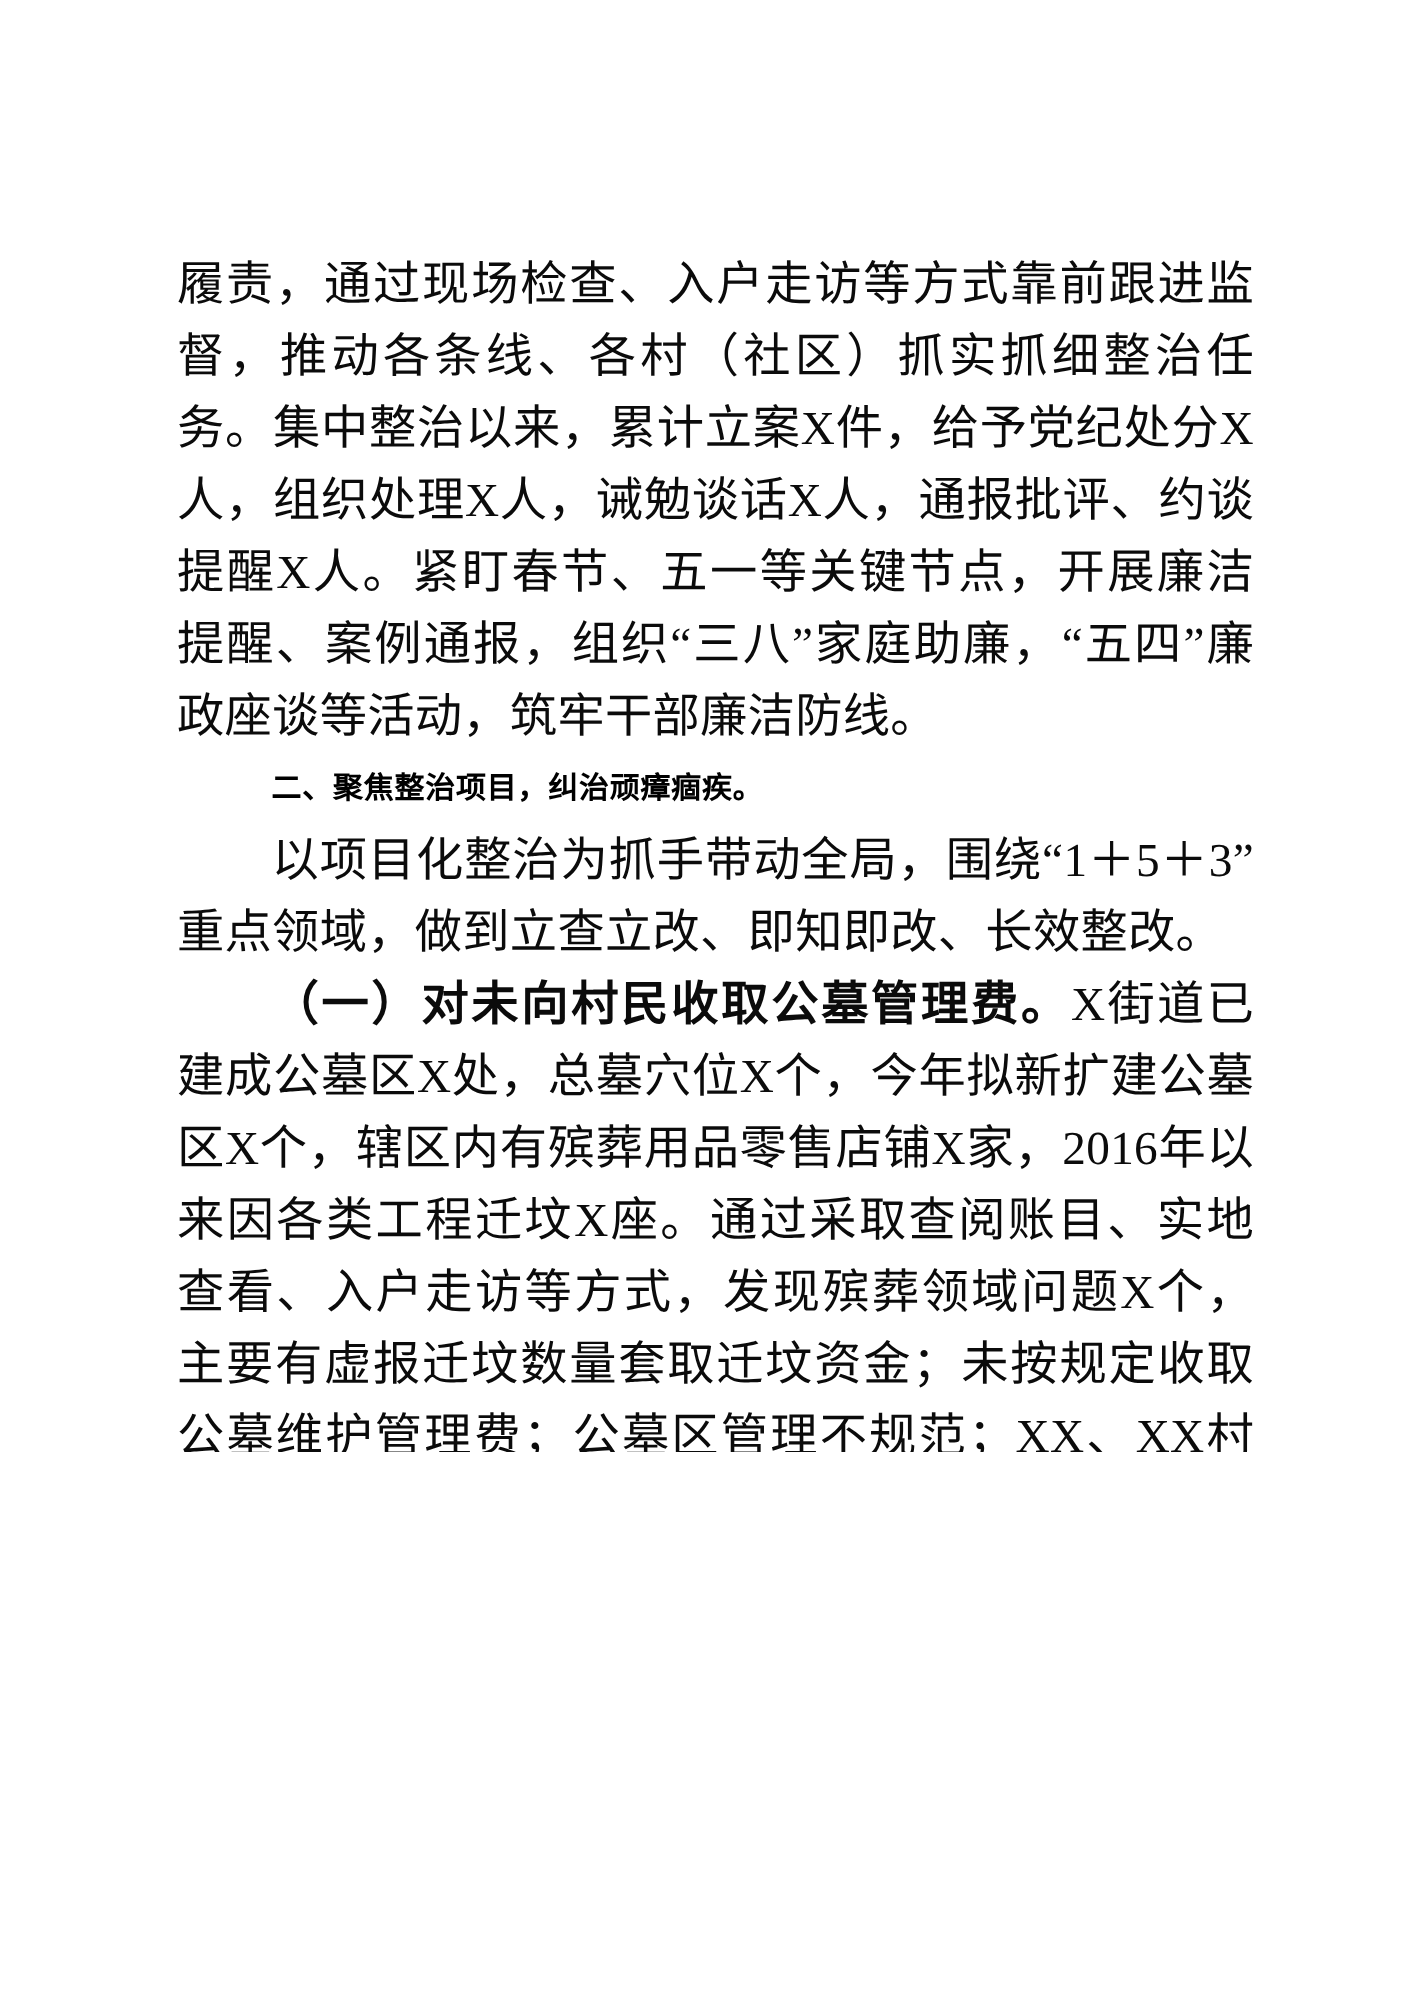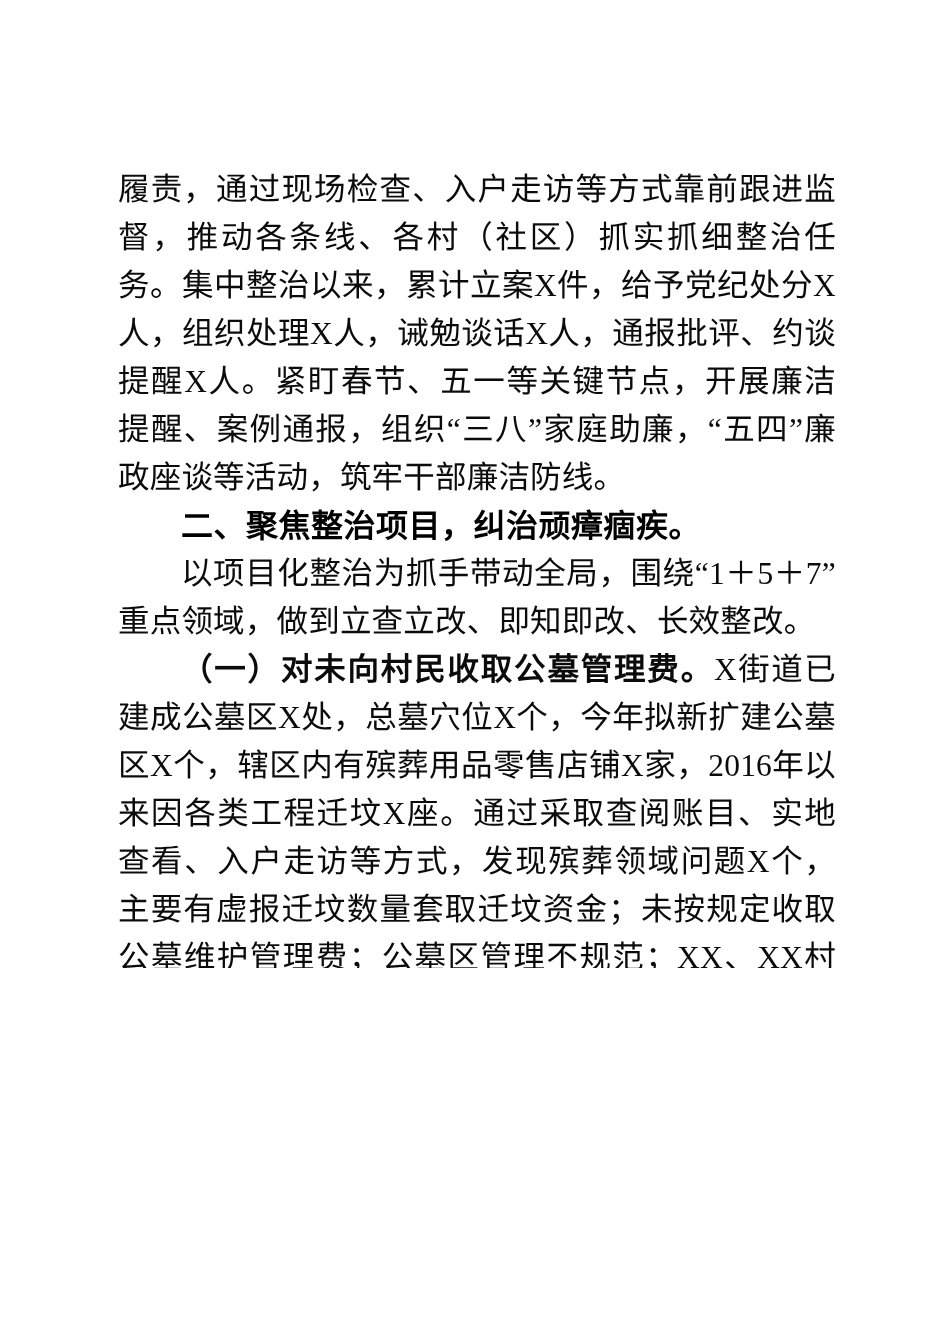--- a/index.html
+++ b/index.html
@@ -32,21 +32,21 @@
     text-justify: inter-ideograph;
     letter-spacing: 0.2px;
     color: #0b0b0b;
     font-weight: 400;
   }
   p.para.indent {
     text-indent: 63px;
   }
   p.heading {
     margin: 0;
-    font-size: 32px;
+    font-size: 20px;
     line-height: 48px;
     text-indent: 63px;
     font-weight: 700;
     letter-spacing: 0.5px;
     color: #000000;
     text-align: left;
     font-family: Liberation Serif, serif;
   }
   .run-bold {
     font-weight: 700;
@@ -73,21 +73,21 @@
 <body>
 
 <div class="page">
 
   <div class="body-area">
 
     <p class="para">履责，通过现场检查、入户走访等方式靠前跟进监督，推动各条线、各村（社区）抓实抓细整治任务。集中整治以来，累计立案X件，给予党纪处分X人，组织处理X人，诫勉谈话X人，通报批评、约谈提醒X人。紧盯春节、五一等关键节点，开展廉洁提醒、案例通报，组织“三八”家庭助廉，“五四”廉政座谈等活动，筑牢干部廉洁防线。</p>
 
     <p class="heading">二、聚焦整治项目，纠治顽瘴痼疾。</p>
 
-    <p class="para indent">以项目化整治为抓手带动全局，围绕“1＋5＋7”重点领域，做到立查立改、即知即改、长效整改。</p>
+    <p class="para indent">以项目化整治为抓手带动全局，围绕“1＋5＋3”重点领域，做到立查立改、即知即改、长效整改。</p>
 
     <p class="para indent"><span class="run-bold">（一）对未向村民收取公墓管理费。</span><span>X街道已建成公墓区X处，总墓穴位X个，今年拟新扩建公墓区X个，辖区内有殡葬用品零售店铺X家，2016年以来因各类工程迁坟X座。通过采取查阅账目、实地查看、入户走访等方式，发现殡葬领域问题X个，主要有虚报迁坟数量套取迁坟资金；未按规定收取公墓维护管理费；公墓区管理不规范；XX、XX村公益性墓地项目工程量不足等。整改情况：虚报迁坟数量套取资金问题已对支书立案审查；违规向低保户收取公墓维护管理费问题已退回费用；对未向村民收取公墓管理费、公墓管理不规范问题，已制定《公墓管理规定》，规范收费及管理流程；对大塘底、水阁村公益性墓地项目工程量不足问题，正在追缴资金。</span></p>
 
   </div>
 
   <div class="footer">
     <span class="pg-dash">—</span><span>2</span><span class="pg-dash">—</span>
   </div>
 
 </div>

